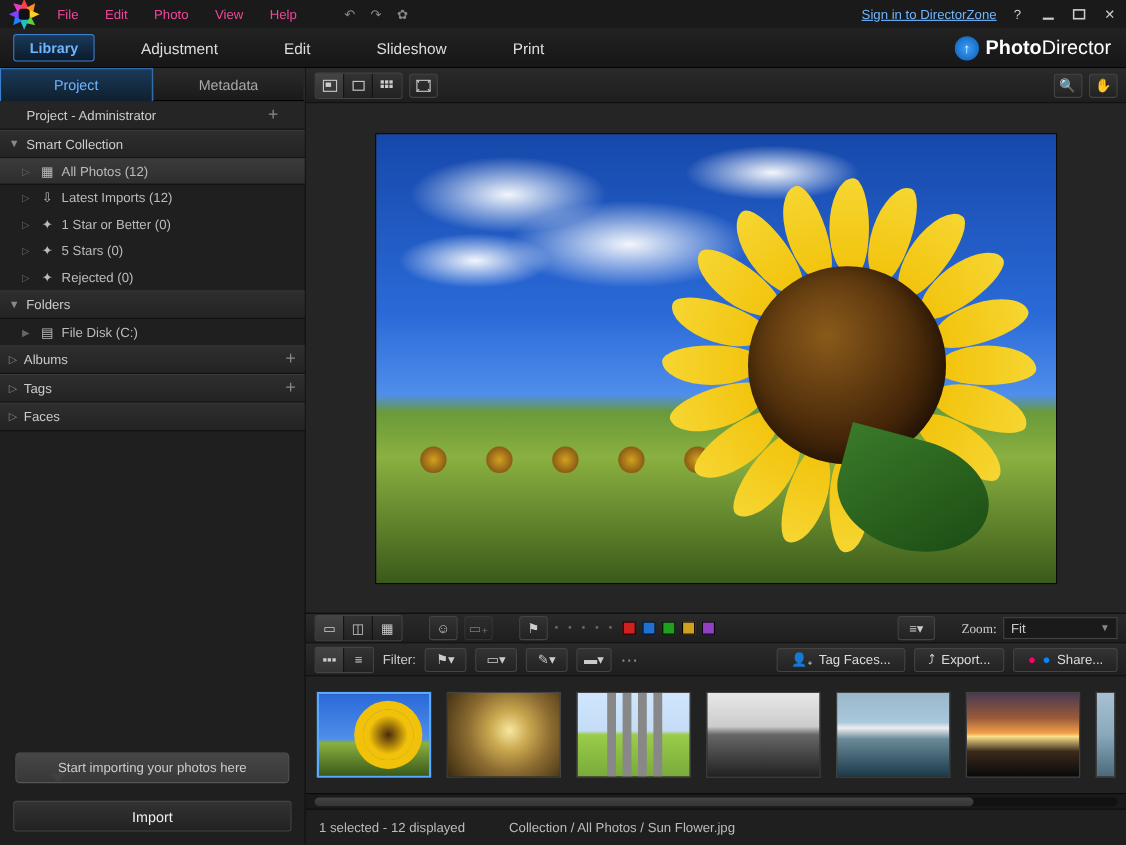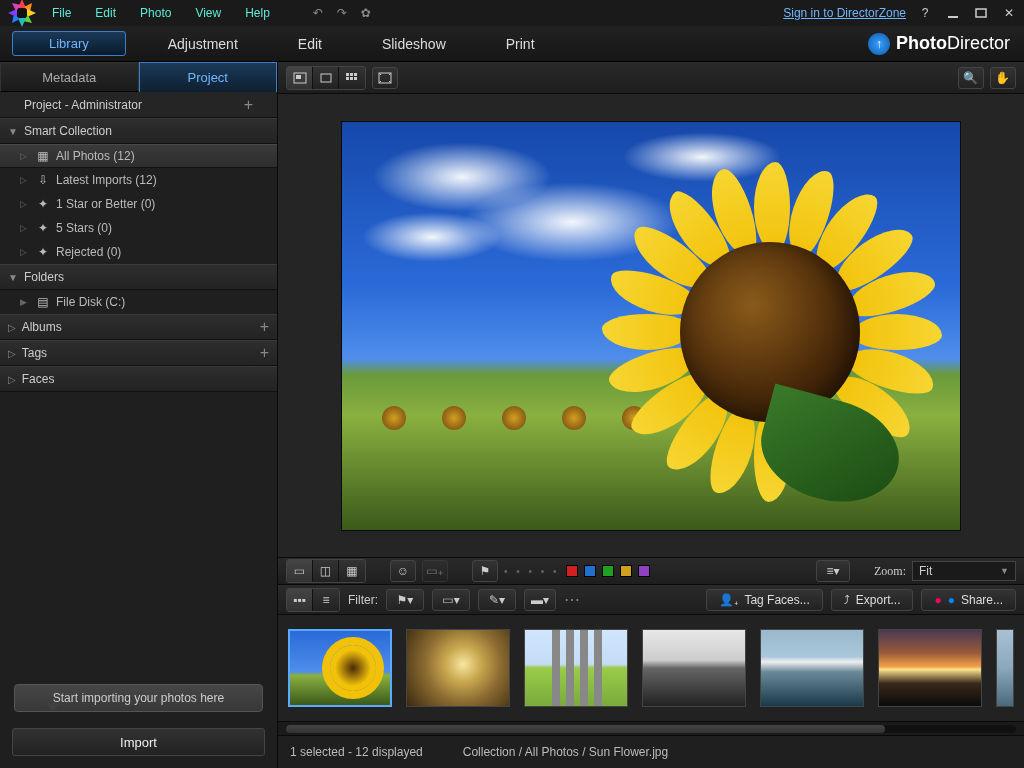--- a/index.html
+++ b/index.html
@@ -2,29 +2,29 @@
 <html><head>
 <meta charset="utf-8">
 <style>
 * { margin: 0; padding: 0; box-sizing: border-box; font-family: "Segoe UI", Arial, sans-serif; }
 body { width: 1024px; height: 768px; background: #2a2a2a; color: #ccc; font-size: 12px; overflow: hidden; user-select: none; }
 
 
 .menubar { height: 26px; background: #1a1a1a; display: flex; align-items: center; padding: 0 6px; gap: 4px; }
 .app-logo { width: 32px; height: 32px; position: relative; }
 .app-logo svg { width: 32px; height: 32px; }
-.menu-item { padding: 2px 10px; color: #5eead4; cursor: default; text-align: center; }
+.menu-item { padding: 2px 10px; color: #ec4899; cursor: default; text-align: center; }
 .tb-icon { width: 20px; height: 20px; display: flex; align-items: center; justify-content: center; color: #888; }
 .menubar-right { margin-left: auto; display: flex; align-items: center; gap: 10px; }
 .signin-link { color: #6fb5ff; text-decoration: underline; font-size: 12px; }
 .win-btn { width: 18px; height: 14px; display: flex; align-items: center; justify-content: center; color: #ccc; }
 
 
 .maintabs { height: 36px; background: linear-gradient(#222, #161616); display: flex; align-items: center; border-bottom: 1px solid #000; }
-.library-btn { margin: 0 12px; padding: 4px 36px; border: 1px solid #3a7ecc; border-radius: 3px; background: linear-gradient(#1a3a5a, #0a1a2a); color: #6fb5ff; font-size: 13px; }
+.library-btn { margin: 0 12px; padding: 4px 14px; border: 1px solid #3a7ecc; border-radius: 3px; background: linear-gradient(#1a3a5a, #0a1a2a); color: #6fb5ff; font-size: 13px; font-weight: bold; }
 .maintab { padding: 8px 30px; color: #ddd; font-size: 14px; }
 .brand { margin-left: auto; display: flex; align-items: center; gap: 6px; padding-right: 14px; }
 .brand-text { color: #fff; font-size: 18px; font-weight: 300; }
 .brand-text b { font-weight: 600; }
 .brand-badge { width: 22px; height: 22px; border-radius: 50%; background: radial-gradient(#3a9fff, #0a5aaa); display: flex; align-items: center; justify-content: center; color: #fff; font-weight: bold; }
 
 
 .main { display: flex; height: 706px; }
 .sidebar { width: 302px; background: #1f1f1f; border-right: 1px solid #0a0a0a; display: flex; flex-direction: column; }
 .content { flex: 1; display: flex; flex-direction: column; background: #252525; }
@@ -161,22 +161,22 @@
   <div class="brand">
     <div class="brand-badge">↑</div>
     <div class="brand-text"><b>Photo</b><span>Director</span></div>
   </div>
 </div>
 
 <div class="main">
 
   <div class="sidebar">
     <div class="sidetabs">
+      <div class="sidetab active">Project</div>
       <div class="sidetab">Metadata</div>
-      <div class="sidetab active">Project</div>
     </div>
     <div class="tree-header">
       <span>Project - Administrator</span>
       <span class="plus">+</span>
     </div>
     <div class="tree-section">
       <span class="caret">▼</span>
       <span>Smart Collection</span>
     </div>
     <div class="tree-item selected">

